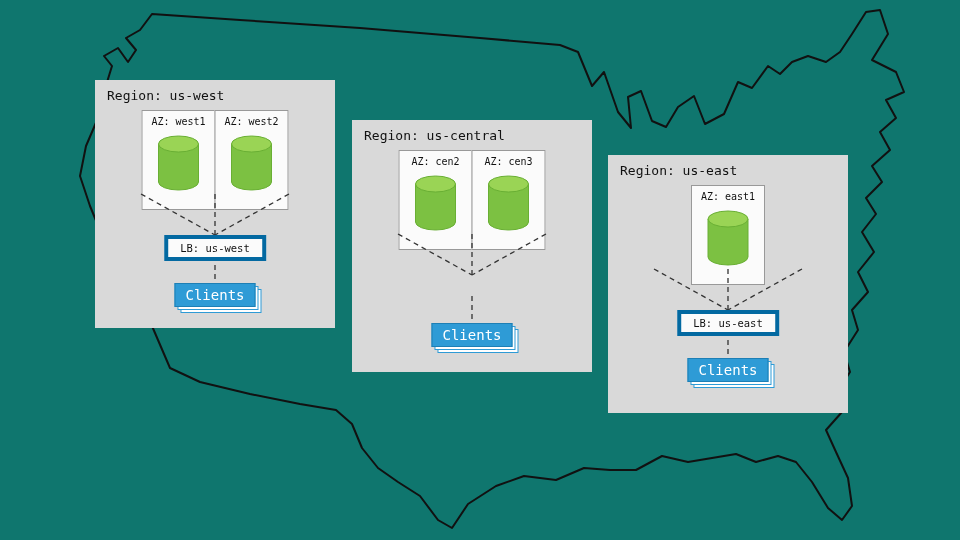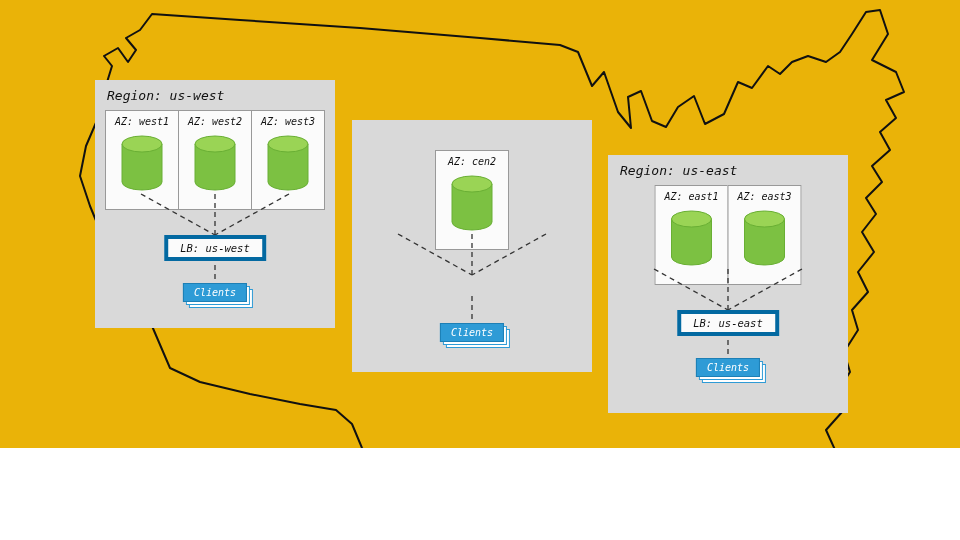--- a/index.html
+++ b/index.html
@@ -1,19 +1,18 @@
 <!DOCTYPE html>
 <html><head>
 <meta charset="utf-8">
 <style>
   html,body{margin:0;padding:0;background:#ffffff;}
   #stage{
-    position:relative;width:960px;height:448px;overflow:hidden;background:#eab308;
+    position:relative;width:960px;height:540px;overflow:hidden;background:#0f766e;
     font-family:"DejaVu Sans Mono","Liberation Mono",monospace;
-    font-style:italic;
   }
   #map-svg{position:absolute;left:0;top:0;z-index:0;}
   .region{
     position:absolute;z-index:1;background:#d9d9d9;
   }
   .region-title{
     position:absolute;left:12px;top:8px;font-size:13px;color:#111;white-space:nowrap;
   }
   .az-row{
     position:absolute;left:50%;top:30px;transform:translateX(-50%);
@@ -29,21 +28,21 @@
   .cyl{margin-top:7px;}
   .connectors{position:absolute;left:0;top:0;pointer-events:none;}
   .lb-box{
     position:absolute;top:155px;left:50%;transform:translateX(-50%);
     background:#fbfbfb;border:4px solid #0369a1;font-size:10.5px;color:#111;
     padding:3px 12px;white-space:nowrap;
   }
   .clients-box{
     position:absolute;top:203px;left:50%;transform:translateX(-50%);
     background:#2e9bd6;border:1px solid #1d7fb5;color:#ffffff;
-    font-size:10px;padding:3px 10px;white-space:nowrap;
+    font-size:14px;padding:3px 10px;white-space:nowrap;
     box-shadow:
       3px 3px 0 -1px #ffffff, 3px 3px 0 0 #2e9bd6,
       6px 6px 0 -1px #ffffff, 6px 6px 0 0 #2e9bd6;
   }
 </style>
 </head>
 <body>
 
 <div id="stage">
 
@@ -70,42 +69,43 @@
           <ellipse cx="22" cy="10" rx="20" ry="8" fill="#9ad455" stroke="#69af34" stroke-width="1"></ellipse>
         </svg>
       </div>
       <div class="az">
         <div class="az-label">AZ: west2</div>
         <svg class="cyl" width="44" height="58" viewBox="0 0 44 58">
           <path d="M2 10 V48 A20 8 0 0 0 42 48 V10 Z" fill="#7cc142" stroke="#69af34" stroke-width="1"></path>
           <ellipse cx="22" cy="10" rx="20" ry="8" fill="#9ad455" stroke="#69af34" stroke-width="1"></ellipse>
         </svg>
       </div>
-      <div class="az">
-        <div class="az-label">AZ: west3</div>
-        <svg class="cyl" width="44" height="58" viewBox="0 0 44 58">
-          <path d="M2 10 V48 A20 8 0 0 0 42 48 V10 Z" fill="#7cc142" stroke="#69af34" stroke-width="1"></path>
-          <ellipse cx="22" cy="10" rx="20" ry="8" fill="#9ad455" stroke="#69af34" stroke-width="1"></ellipse>
-        </svg>
-      </div>
     </div>
     <svg class="connectors" width="240" height="230">
       <line x1="46" y1="114" x2="120" y2="155" stroke="#333" stroke-width="1.3" stroke-dasharray="5 4"></line>
       <line x1="120" y1="114" x2="120" y2="155" stroke="#333" stroke-width="1.3" stroke-dasharray="5 4"></line>
       <line x1="194" y1="114" x2="120" y2="155" stroke="#333" stroke-width="1.3" stroke-dasharray="5 4"></line>
       <line x1="120" y1="176" x2="120" y2="203" stroke="#333" stroke-width="1.3" stroke-dasharray="5 4"></line>
     </svg>
     <div class="lb-box">LB: us-west</div>
     <div class="clients-box">Clients</div>
   </div>
 
   <div class="region" style="left:352px;top:120px;width:240px;height:252px;">
+    <div class="region-title">Region: us-central</div>
     <div class="az-row">
       <div class="az">
         <div class="az-label">AZ: cen2</div>
+        <svg class="cyl" width="44" height="58" viewBox="0 0 44 58">
+          <path d="M2 10 V48 A20 8 0 0 0 42 48 V10 Z" fill="#7cc142" stroke="#69af34" stroke-width="1"></path>
+          <ellipse cx="22" cy="10" rx="20" ry="8" fill="#9ad455" stroke="#69af34" stroke-width="1"></ellipse>
+        </svg>
+      </div>
+      <div class="az">
+        <div class="az-label">AZ: cen3</div>
         <svg class="cyl" width="44" height="58" viewBox="0 0 44 58">
           <path d="M2 10 V48 A20 8 0 0 0 42 48 V10 Z" fill="#7cc142" stroke="#69af34" stroke-width="1"></path>
           <ellipse cx="22" cy="10" rx="20" ry="8" fill="#9ad455" stroke="#69af34" stroke-width="1"></ellipse>
         </svg>
       </div>
     </div>
     <svg class="connectors" width="240" height="230">
       <line x1="46" y1="114" x2="120" y2="155" stroke="#333" stroke-width="1.3" stroke-dasharray="5 4"></line>
       <line x1="120" y1="114" x2="120" y2="155" stroke="#333" stroke-width="1.3" stroke-dasharray="5 4"></line>
       <line x1="194" y1="114" x2="120" y2="155" stroke="#333" stroke-width="1.3" stroke-dasharray="5 4"></line>
@@ -117,27 +117,20 @@
   <div class="region" style="left:608px;top:155px;width:240px;height:258px;">
     <div class="region-title">Region: us-east</div>
     <div class="az-row">
       <div class="az">
         <div class="az-label">AZ: east1</div>
         <svg class="cyl" width="44" height="58" viewBox="0 0 44 58">
           <path d="M2 10 V48 A20 8 0 0 0 42 48 V10 Z" fill="#7cc142" stroke="#69af34" stroke-width="1"></path>
           <ellipse cx="22" cy="10" rx="20" ry="8" fill="#9ad455" stroke="#69af34" stroke-width="1"></ellipse>
         </svg>
       </div>
-      <div class="az">
-        <div class="az-label">AZ: east3</div>
-        <svg class="cyl" width="44" height="58" viewBox="0 0 44 58">
-          <path d="M2 10 V48 A20 8 0 0 0 42 48 V10 Z" fill="#7cc142" stroke="#69af34" stroke-width="1"></path>
-          <ellipse cx="22" cy="10" rx="20" ry="8" fill="#9ad455" stroke="#69af34" stroke-width="1"></ellipse>
-        </svg>
-      </div>
     </div>
     <svg class="connectors" width="240" height="230">
       <line x1="46" y1="114" x2="120" y2="155" stroke="#333" stroke-width="1.3" stroke-dasharray="5 4"></line>
       <line x1="120" y1="114" x2="120" y2="155" stroke="#333" stroke-width="1.3" stroke-dasharray="5 4"></line>
       <line x1="194" y1="114" x2="120" y2="155" stroke="#333" stroke-width="1.3" stroke-dasharray="5 4"></line>
       <line x1="120" y1="176" x2="120" y2="203" stroke="#333" stroke-width="1.3" stroke-dasharray="5 4"></line>
     </svg>
     <div class="lb-box">LB: us-east</div>
     <div class="clients-box">Clients</div>
   </div>

